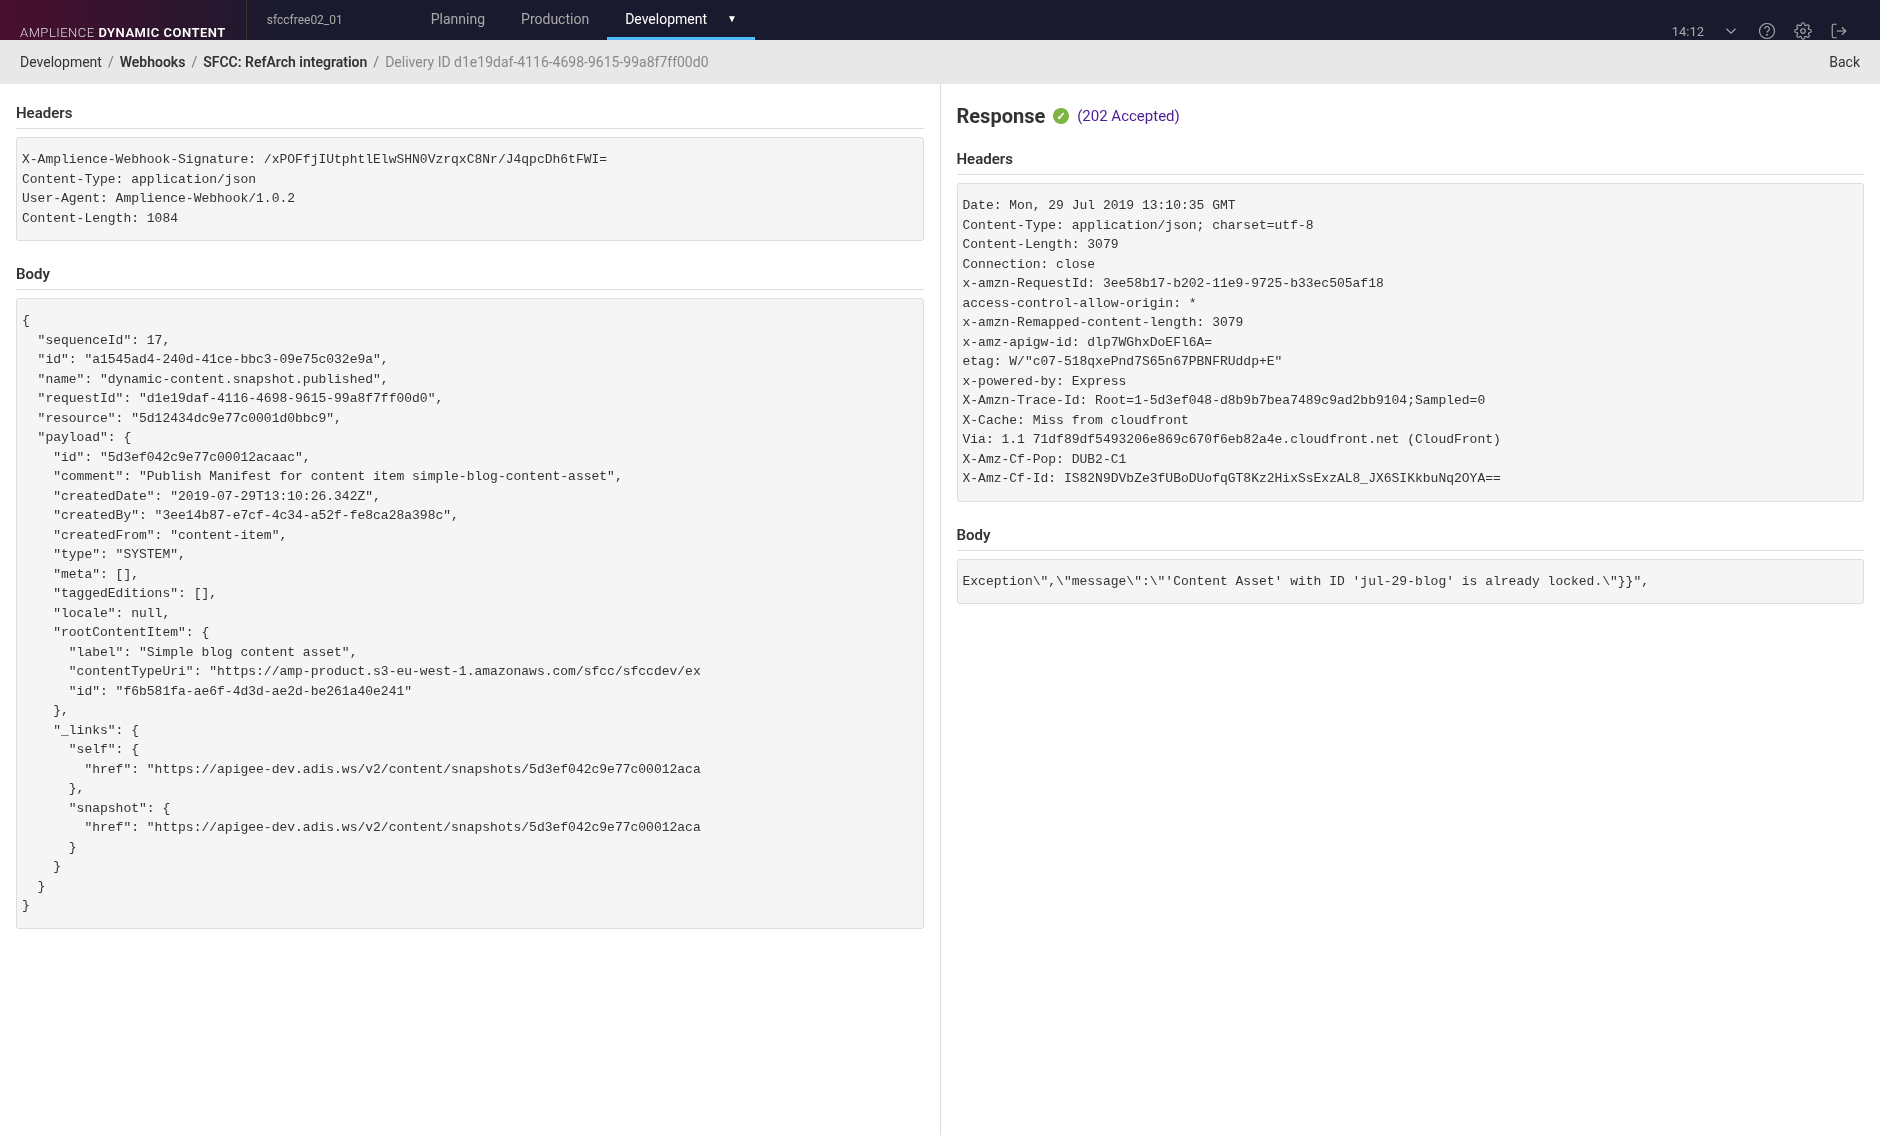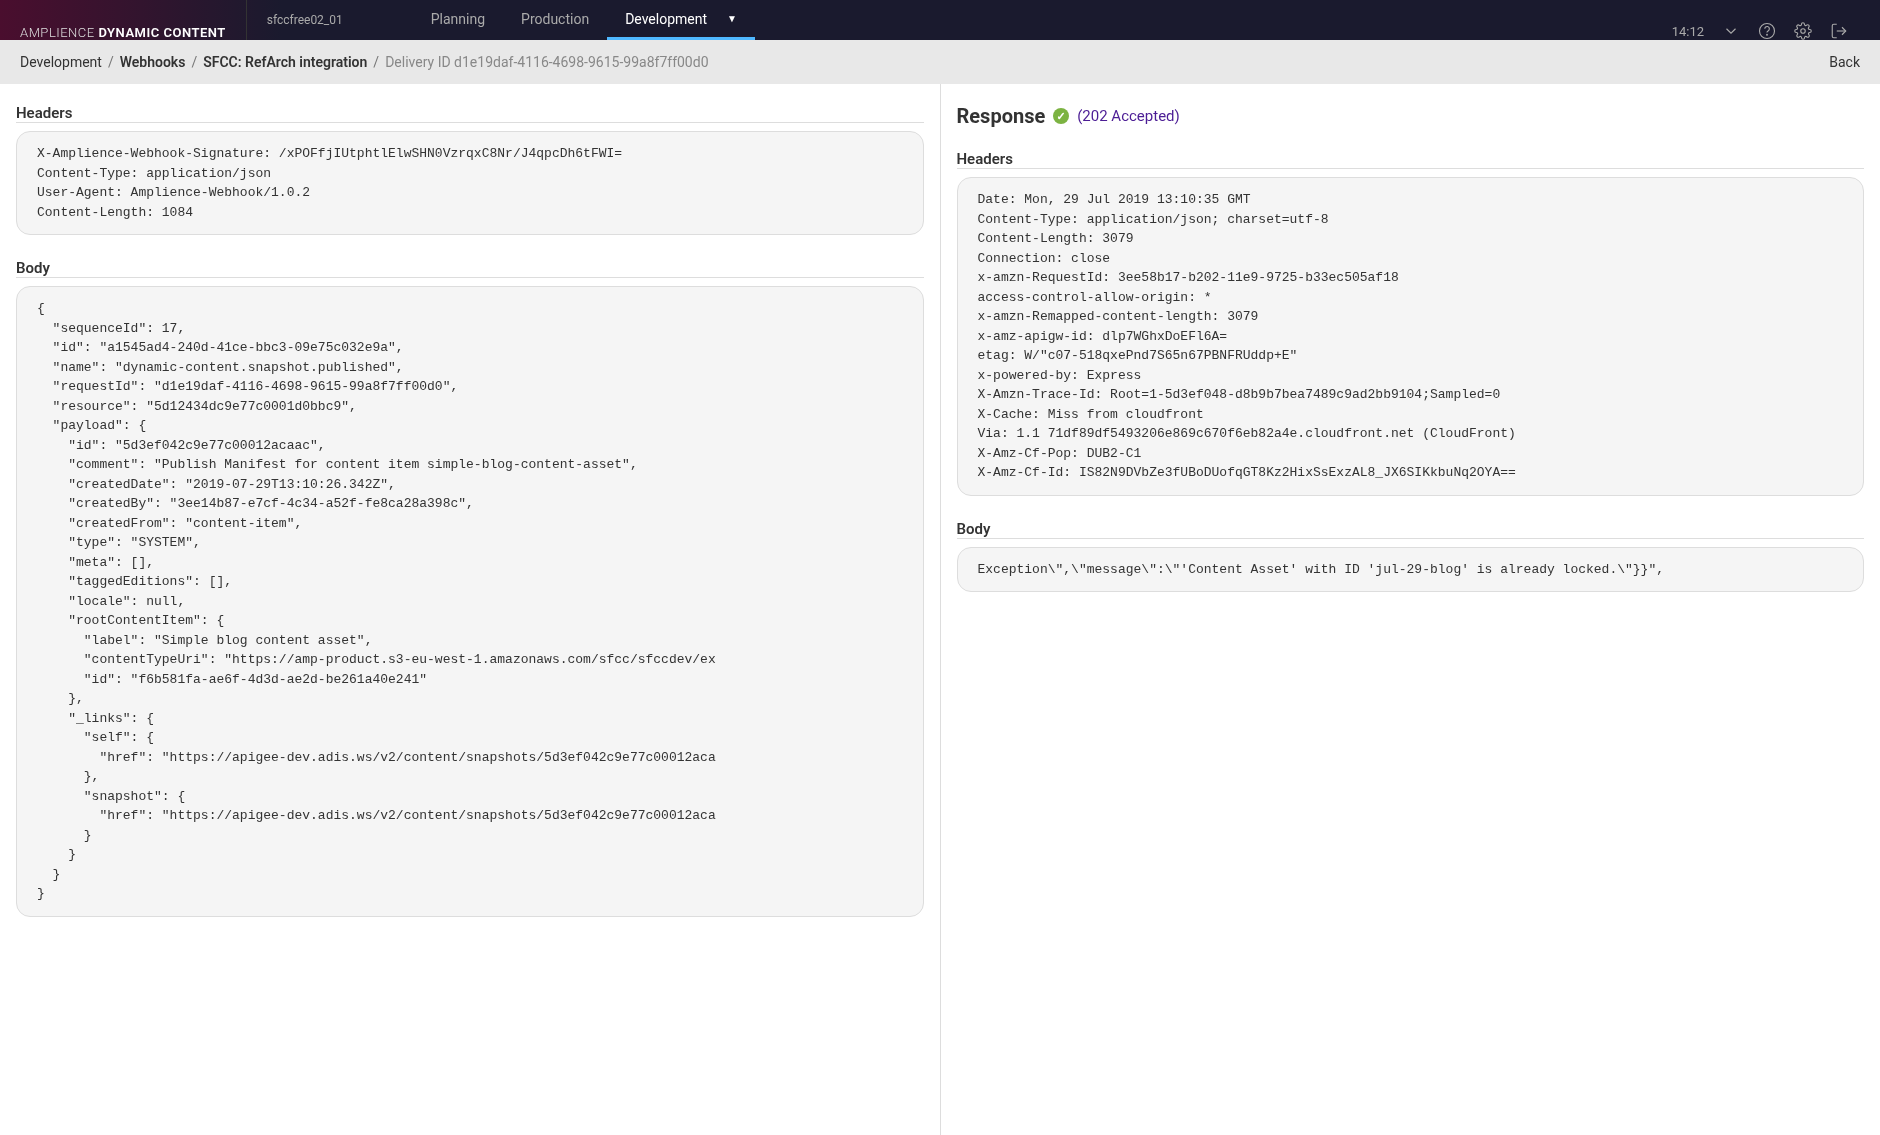--- a/index.html
+++ b/index.html
@@ -109,28 +109,28 @@
       background: #7cb342;
       border-radius: 50%;
       color: #fff;
       font-size: 11px;
     }
     .status-text { font-size: 15px; color: #4c1d95; font-weight: 400; }
     .section-heading {
       font-size: 15px;
       font-weight: 600;
       margin: 0 0 8px 0;
-      padding-bottom: 0;
+      padding-bottom: 6px;
       border-bottom: 1px solid #ddd;
     }
     .code-block {
       background: #f5f5f5;
       border: 1px solid #ddd;
-      border-radius: 14px;
-      padding: 12px 20px;
+      border-radius: 3px;
+      padding: 12px 5px;
       font-family: 'SF Mono', Monaco, 'Courier New', monospace;
       font-size: 13px;
       line-height: 1.5;
       white-space: pre;
       overflow-x: auto;
       margin-bottom: 24px;
       color: #333;
     }
   </style>
 </head>

